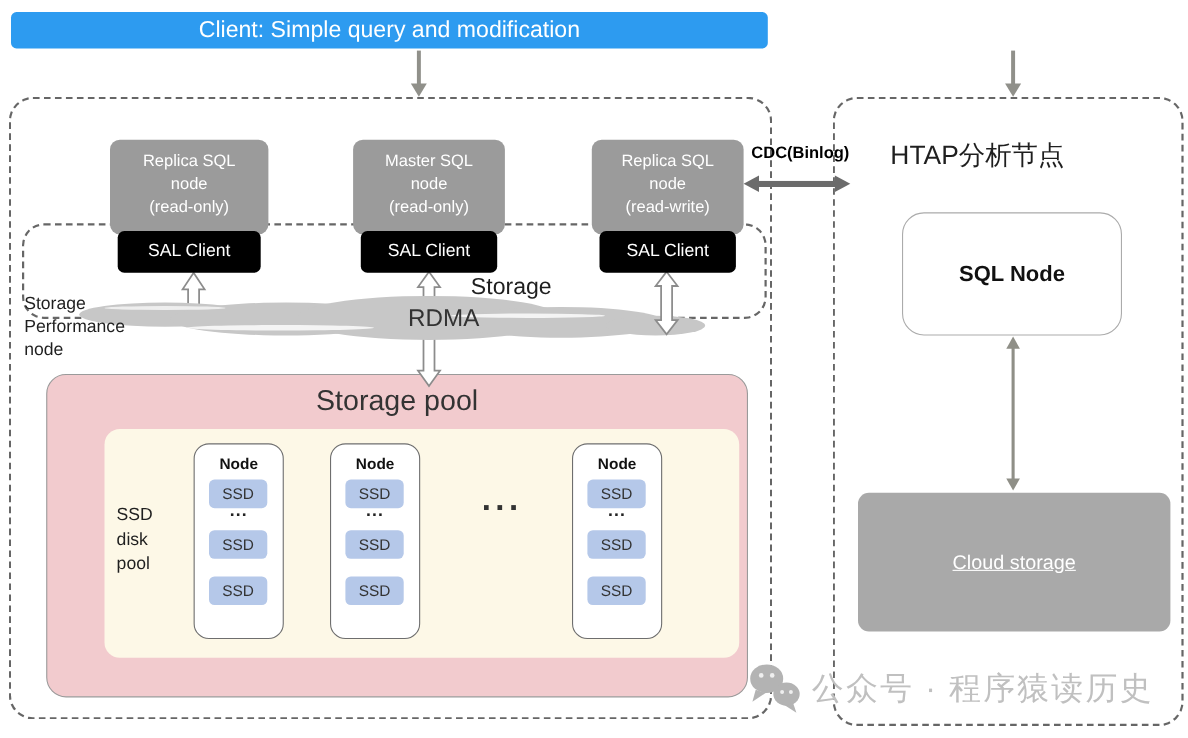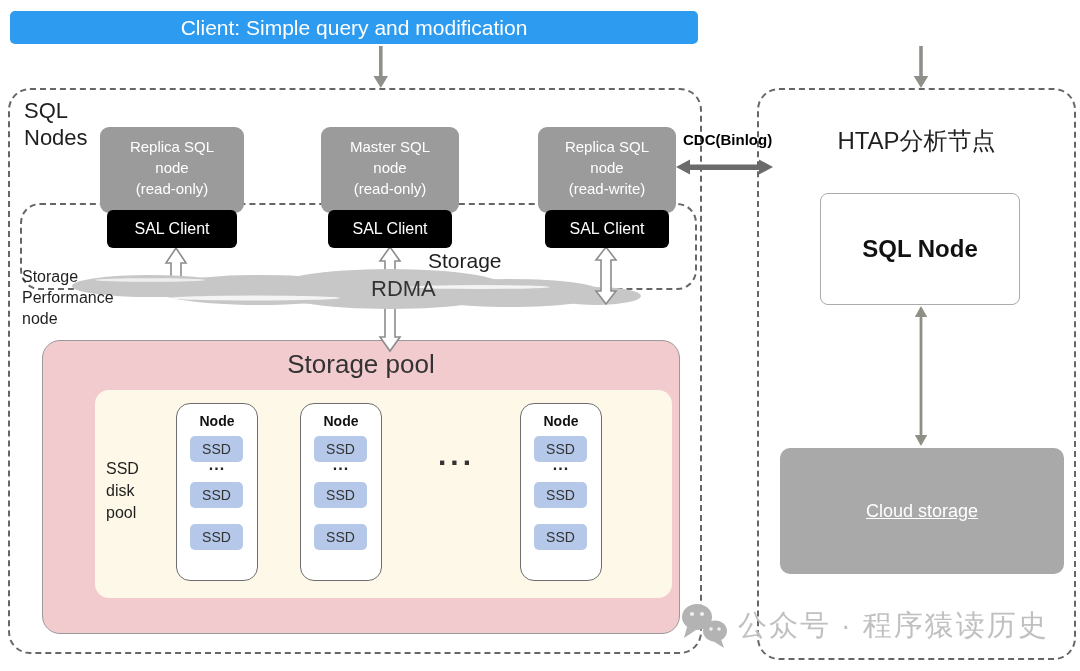--- a/index.html
+++ b/index.html
@@ -13,21 +13,21 @@
   .banner-left{left:10px;width:688px;}
   .banner-right{left:790px;width:243px;}
 
   
   .dashed{position:absolute;border:2px dashed #666;border-radius:22px;box-sizing:border-box;z-index:1;}
   .box-sql-nodes{left:8px;top:88px;width:694px;height:566px;}
   .box-storage-tier{left:20px;top:203px;width:677px;height:87px;border-radius:20px;}
   .box-htap{left:757px;top:88px;width:319px;height:572px;}
 
   .sql-nodes-label{position:absolute;left:24px;top:97px;font-size:22px;line-height:27px;z-index:4;}
-  .htap-title{position:absolute;left:757px;top:125px;width:319px;text-align:center;font-size:24px;z-index:2;}
+  .htap-title{position:absolute;left:729px;top:125px;width:319px;text-align:center;font-size:24px;z-index:2;}
 
   
   .gnode{position:absolute;top:127px;height:86px;background:#9B9B9B;border-radius:9px;color:#fff;
          text-align:center;font-size:15px;line-height:21px;padding-top:9px;box-sizing:border-box;z-index:4;}
   .gnode-0{left:100px;width:144px;}
   .gnode-1{left:321px;width:138px;}
   .gnode-2{left:538px;width:138px;}
   .sal{position:absolute;top:210px;height:38px;background:#000000;border-radius:6px;color:#fff;font-size:16px;
        display:flex;align-items:center;justify-content:center;z-index:4;}
   .sal-0{left:107px;width:130px;}
@@ -52,46 +52,42 @@
   .chip{position:absolute;left:13px;width:53px;height:26px;background:#B5C8E9;border-radius:5px;font-size:14px;
         color:#333;display:flex;align-items:center;justify-content:center;}
   .chip-0{top:32px;} .chip-1{top:78px;} .chip-2{top:120px;}
   .snode-ellipsis{position:absolute;top:52px;width:100%;text-align:center;font-weight:bold;font-size:16px;
                   letter-spacing:1px;color:#222;}
   .nodes-ellipsis{position:absolute;left:438px;top:438px;font-size:30px;font-weight:bold;letter-spacing:4px;
                   color:#333;z-index:2;}
 
   
   .sqlnode-box{position:absolute;left:820px;top:193px;width:200px;height:112px;background:#fff;
-               border:1.5px solid #ababab;border-radius:8px;display:flex;align-items:center;justify-content:center;
-               font-weight:bold;font-size:24px;color:#111;box-sizing:border-box;z-index:2;}
+               border:1.5px solid #ababab;border-radius:20px;display:flex;align-items:center;justify-content:center;
+               font-weight:bold;font-size:20px;color:#111;box-sizing:border-box;z-index:2;}
   .cloudstorage-box{position:absolute;left:780px;top:448px;width:284px;height:126px;background:#A9A9A9;
                     border-radius:10px;display:flex;align-items:center;justify-content:center;font-size:18px;
                     color:#fff;z-index:2;text-decoration:underline;}
   .cdc-label{position:absolute;left:683px;top:131px;font-size:15px;font-weight:bold;color:#000;z-index:5;white-space:nowrap;}
 
   
   .watermark{position:absolute;left:680px;top:602px;display:flex;align-items:center;z-index:6;}
   .watermark-text{font-size:29px;color:#C0C0C0;letter-spacing:2px;margin-left:6px;white-space:nowrap;}
 </style>
 </head>
 <body>
 
 <div class="canvas">
 
   <div class="banner banner-left">Client: Simple query and modification</div>
 
   <div class="dashed box-sql-nodes"></div>
   <div class="dashed box-storage-tier"></div>
   <div class="dashed box-htap"></div>
 
-  <div class="sql-nodes-label">
-    <div>SQL</div>
-    <div>Nodes</div>
-  </div>
   <div class="htap-title">HTAP分析节点</div>
 
   <svg class="layer" width="1080" height="671" style="z-index:3">
 
     <polygon points="176,248 186,263 181,263 181,290 171,290 171,263 166,263" fill="#fff" stroke="#8C8C8C" stroke-width="1.6"></polygon>
 
     <polygon points="390,247 400,261 395,261 395,337 400,337 390,351 380,337 385,337 385,261 380,261" fill="#fff" stroke="#8C8C8C" stroke-width="1.6"></polygon>
 
     <g fill="#C7C7C7">
       <ellipse cx="150" cy="286" rx="78" ry="11"></ellipse>

